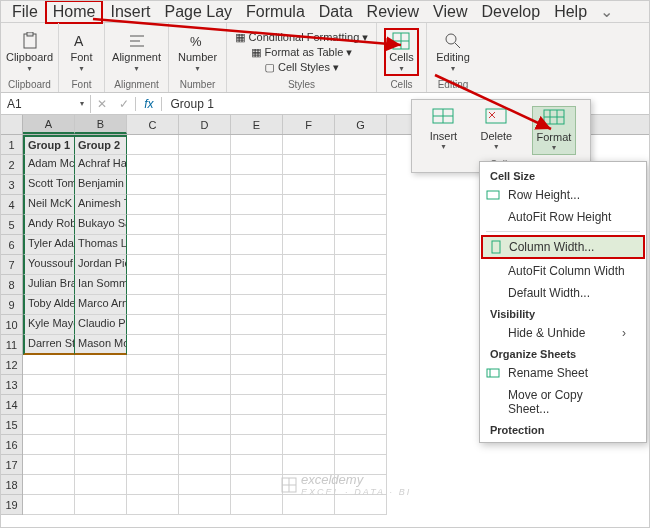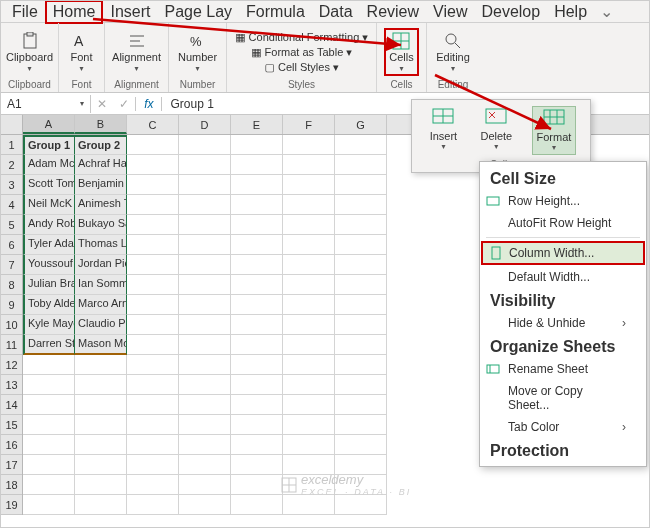--- a/index.html
+++ b/index.html
@@ -42,21 +42,21 @@
   .drow.r1 .cell.sel { border-top:2px solid #217346; }
   .drow.r11 .cell.sel { border-bottom:2px solid #a16207; }
 
   .cells-popup { position:absolute; top:98px; left:410px; width:180px; background:#f3f2f1; border:1px solid #c0c0c0; box-shadow:2px 2px 6px rgba(0,0,0,0.2); padding:4px 0 2px; }
   .cells-popup .row { display:flex; justify-content:space-around; padding:2px 6px; }
   .cells-popup .pbigbtn { display:flex; flex-direction:column; align-items:center; font-size:11px; cursor:pointer; padding:2px 4px; }
   .cells-popup .pbigbtn.fmt { background:#d2e4d2; border:1px solid #9cc09c; }
   .cells-popup .glabel2 { text-align:center; font-size:10px; color:#666; padding-top:2px; }
 
   .format-menu { position:absolute; top:160px; left:478px; width:168px; background:#fff; border:1px solid #b8b8b8; box-shadow:2px 2px 8px rgba(0,0,0,0.25); padding:4px 0; font-size:12px; }
-  .format-menu .sect { font-weight:bold; padding:4px 10px 2px; font-size:16px; }
+  .format-menu .sect { font-weight:bold; padding:4px 10px 2px; font-size:11px; }
   .format-menu .mitem2 { padding:4px 20px 4px 28px; cursor:pointer; display:flex; align-items:center; justify-content:space-between; position:relative; }
   .format-menu .mitem2 .micon { position:absolute; left:6px; width:14px; height:14px; }
   .format-menu .mitem2.colw { border:2px solid #cc0000; background:#e0ecd8; margin:1px; padding:3px 8px 3px 26px; }
   .format-menu .sep { height:1px; background:#ddd; margin:3px 6px; }
   .format-menu .sub::after { content:"›"; color:#555; }
 
   svg.arrow-red { position:absolute; pointer-events:none; }
   .watermark { position:absolute; bottom:30px; left:280px; font-size:13px; color:#c9c9c9; font-style:italic; font-weight:400; display:flex; align-items:center; gap:4px; }
   .watermark .sub { font-size:9px; letter-spacing:2px; color:#d0d0d0; }
 </style>
@@ -446,39 +446,39 @@
       <span>AutoFit Row Height</span>
     </div>
   <div class="sep"></div>
   <div class="mitem2 colw">
       <span class="micon"><svg width="14" height="14">
           <rect x="3" y="1" width="8" height="12" fill="none" stroke="#2a7"></rect>
         </svg></span>
       <span>Column Width...</span>
     </div>
   <div class="mitem2">
+      <span>AutoFit Column Width</span>
+    </div>
+  <div class="mitem2">
       <span>Default Width...</span>
     </div>
   <div class="sect">Visibility</div>
   <div class="mitem2 sub">
       <span>Hide &amp; Unhide</span>
     </div>
   <div class="sect">Organize Sheets</div>
   <div class="mitem2">
       <span class="micon"><svg width="14" height="14">
           <rect x="1" y="3" width="12" height="8" fill="none" stroke="#2a7"></rect>
           <line x1="4" y1="3" x2="4" y2="11" stroke="#2a7"></line>
         </svg></span>
       <span>Rename Sheet</span>
     </div>
   <div class="mitem2">
       <span>Move or Copy Sheet...</span>
-    </div>
-  <div class="mitem2 sub">
-      <span>Tab Color</span>
     </div>
   <div class="sect">Protection</div>
 </div>
 
 <svg class="arrow-red" style="top:14px; left:90px;" width="320" height="40">
   <defs>
       <marker id="ah1" markerWidth="8" markerHeight="8" refX="6" refY="3" orient="auto">
         <path d="M0,0 L6,3 L0,6 Z" fill="#cc0000"></path>
       </marker>
     </defs>

